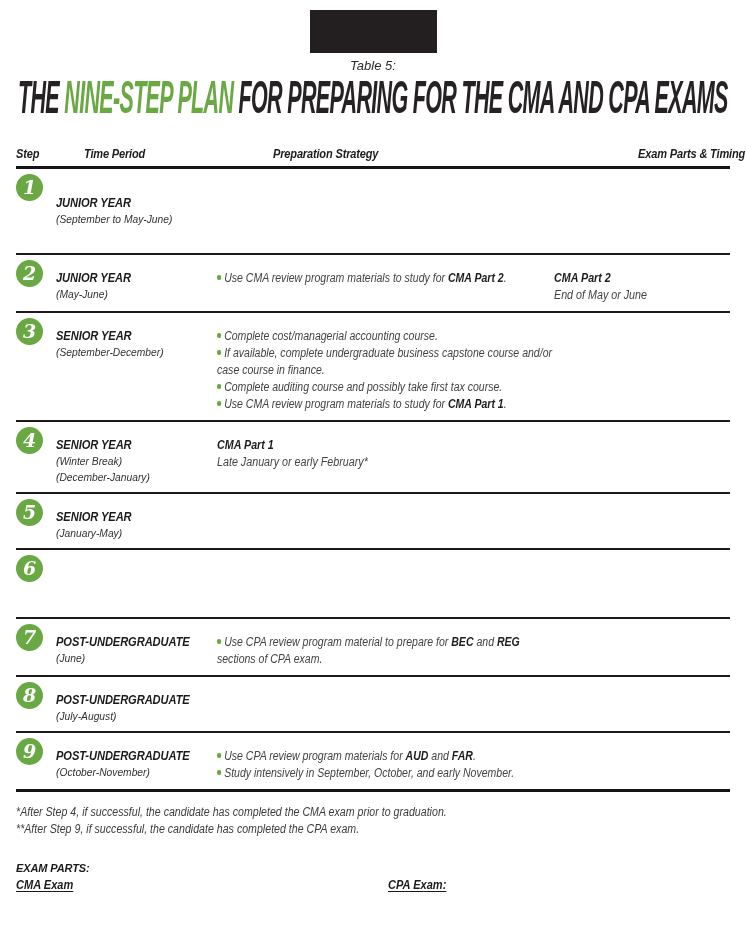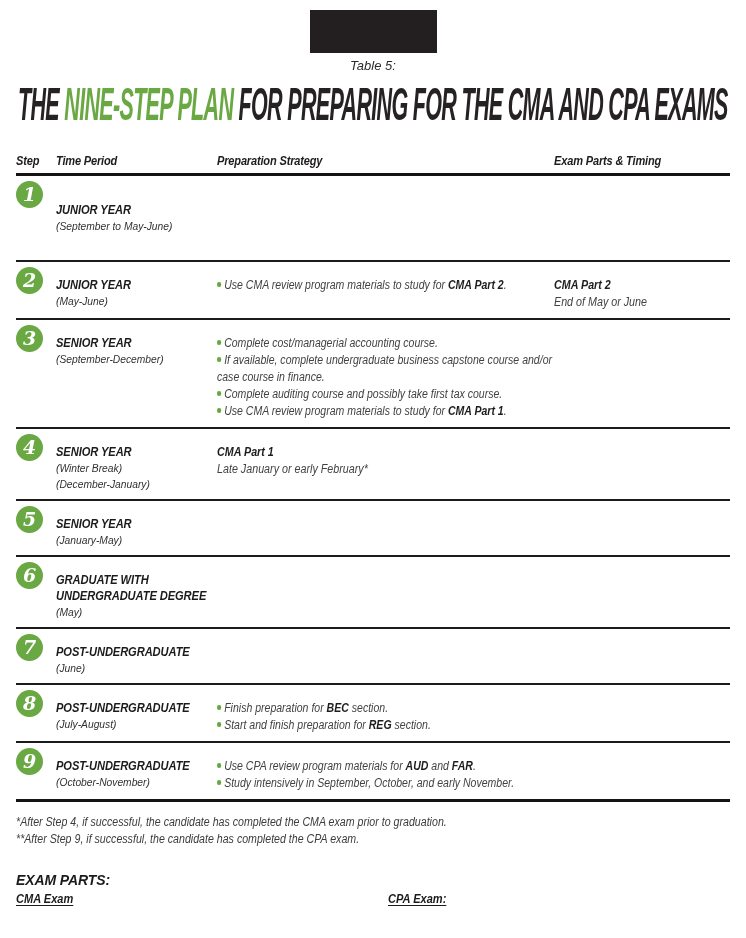--- a/index.html
+++ b/index.html
@@ -3,31 +3,31 @@
 <meta charset="utf-8">
 <style>
   * { margin:0; padding:0; box-sizing:border-box; }
   html,body { background:#ffffff; }
   body { font-family:"Liberation Sans", sans-serif; color:#424242; overflow-x:hidden; }
   .page { position:relative; width:746px; height:938px; margin:0 auto; background:#fff; overflow:hidden;font-style:italic; }
 
   
   .logo-block { width:127px; height:43px; background:#231f20; margin:10px auto 5px auto; }
   .table-label { text-align:center; font-size:13px; color:#2b2b2b; line-height:16px; }
-  .big-title { margin-top:11px; }
+  .big-title { margin-top:4px; }
   .title-line { display:block; margin:0 auto; height:37px; line-height:37px; text-align:left; }
   .fit-inner { display:inline-block; white-space:nowrap; font-weight:700; font-size:47px;
                letter-spacing:-1.5px; color:#262223; transform-origin:left center; }
   .seg-g { color:#69a843; }
   .seg-b { font-weight:700; color:#1f1c1d; }
 
   
   .plan-table { width:714px; margin:32px auto 0 auto; }
   .head-row { display:grid; grid-template-columns:40px 161px 337px 176px; padding-bottom:5px;
-              border-bottom:3px solid #161314; }
+              border-bottom:3px solid #161314;gap:28px; }
   .head-cell { font-weight:700; font-size:12.5px; color:#1f1c1d; letter-spacing:-0.2px;
                width:113%; transform:scaleX(0.885); transform-origin:left top; }
   .plan-row { position:relative; display:grid; grid-template-columns:40px 161px 337px 176px;
               border-bottom:2px solid #1d1a1b; padding-top:15px; padding-bottom:7px; }
   .plan-row:last-child { border-bottom:3px solid #161314; }
   .plan-row:nth-child(1){ min-height:86px; padding-top:26px; }
   .plan-row:nth-child(2){ min-height:49px; }
   .plan-row:nth-child(3){ min-height:101px; }
   .plan-row:nth-child(4){ min-height:66px; }
   .plan-row:nth-child(5){ min-height:48px; }
@@ -52,21 +52,21 @@
   .exam-cell-inner { width:205px; transform:scaleX(0.858); transform-origin:left top;
                      font-size:12.5px; line-height:17px; color:#424242; }
 
   
   .footnotes { width:714px; margin:12px auto 8px auto; }
   .footnote-inner { width:840px; transform:scaleX(0.85); transform-origin:left top;
                     font-size:12.5px; line-height:17px; color:#3c3c3c; }
 
   
   .exam-parts { width:714px; margin:24px auto 0 auto; }
-  .ep-heading { font-weight:700; font-size:14px; color:#1d1a1b; letter-spacing:-0.1px; }
+  .ep-heading { font-weight:700; font-size:11px; color:#1d1a1b; letter-spacing:-0.1px; }
   .ep-cols { display:flex; margin-top:2px; }
   .ep-col-left { width:372px; }
   .ep-col-right { flex:1; }
   .ep-col-inner { width:420px; transform:scaleX(0.85); transform-origin:left top; }
   .ep-title { font-weight:700; font-size:13px; color:#1d1a1b; text-decoration:underline;
               text-underline-offset:2px; line-height:18px; }
 </style>
 </head>
 <body>
 
@@ -182,60 +182,53 @@
       </div>
       <div class="exam-cell">
         <div class="exam-cell-inner"></div>
       </div>
     </div>
 
     <div class="plan-row">
       <div class="step-cell">
         <div class="step-circle step-num">6</div>
       </div>
-      <div class="time-cell">
-        <div class="time-cell-inner">
-              <div class="tp-title">GRADUATE WITH UNDERGRADUATE DEGREE</div>
-              <div class="tp-sub">(May)</div>
-            </div>
-      </div>
       <div class="exam-cell">
         <div class="exam-cell-inner"></div>
       </div>
     </div>
 
     <div class="plan-row">
       <div class="step-cell">
         <div class="step-circle step-num">7</div>
       </div>
       <div class="time-cell">
         <div class="time-cell-inner">
               <div class="tp-title">POST-UNDERGRADUATE</div>
               <div class="tp-sub">(June)</div>
             </div>
       </div>
+      <div class="prep-cell">
+        <div class="prep-cell-inner">
+              <div class="bullet-line"><span class="dot"></span><span>Use CPA review program material to prepare for </span><span class="seg-b">BEC</span><span> and </span><span class="seg-b">REG</span><span> sections of CPA exam.</span></div>
+            </div>
+      </div>
       <div class="exam-cell">
         <div class="exam-cell-inner"></div>
       </div>
     </div>
 
     <div class="plan-row">
       <div class="step-cell">
         <div class="step-circle step-num">8</div>
       </div>
       <div class="time-cell">
         <div class="time-cell-inner">
               <div class="tp-title">POST-UNDERGRADUATE</div>
               <div class="tp-sub">(July-August)</div>
-            </div>
-      </div>
-      <div class="prep-cell">
-        <div class="prep-cell-inner">
-              <div class="bullet-line"><span class="dot"></span><span>Finish preparation for </span><span class="seg-b">BEC</span><span> section.</span></div>
-              <div class="bullet-line"><span class="dot"></span><span>Start and finish preparation for </span><span class="seg-b">REG</span><span> section.</span></div>
             </div>
       </div>
     </div>
 
     <div class="plan-row">
       <div class="step-cell">
         <div class="step-circle step-num">9</div>
       </div>
       <div class="time-cell">
         <div class="time-cell-inner">

